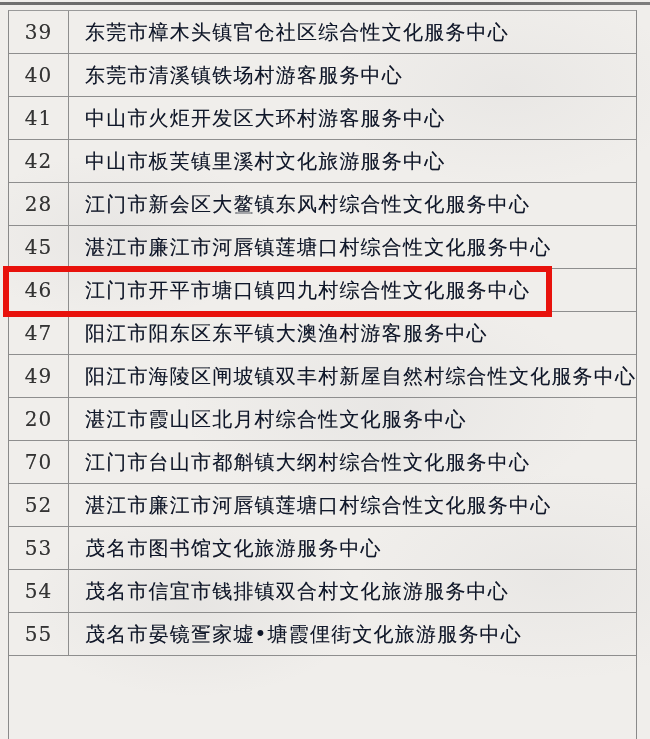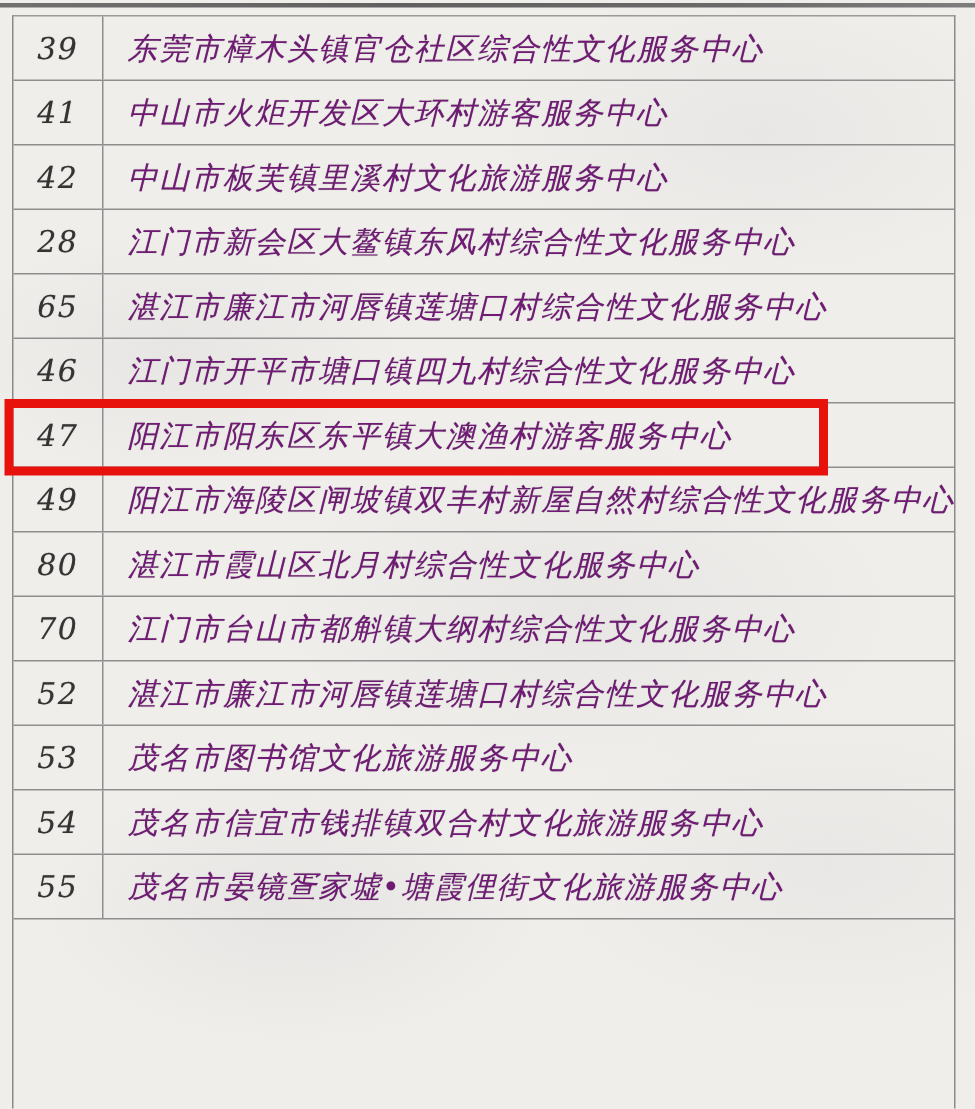--- a/index.html
+++ b/index.html
@@ -46,42 +46,41 @@
     border-right: 1px solid #8a8a8a;
     border-top: 1px solid #9a9a9a;
     box-sizing: border-box;
   }
   .table-row {
     display: flex;
     height: 43px;
     box-sizing: border-box;
     border-bottom: 1px solid #8e8e8e;
     align-items: stretch;
-    font-style: italic;
   }
   .cell-no {
     width: 60px;
     flex: 0 0 60px;
     box-sizing: border-box;
     border-right: 1px solid #8e8e8e;
     display: flex;
     align-items: center;
     justify-content: center;
     font-size: 20px;
     letter-spacing: 1px;
     color: #343434;
   }
   .cell-name {
     flex: 1;
     display: flex;
     align-items: center;
     padding-left: 16px;
     font-size: 20px;
     letter-spacing: 1.2px;
-    color: #701a75;
+    color: #0f172a;
     white-space: nowrap;
   }
   .cell-no, .cell-name {
     text-shadow: 0 0 0.6px rgba(40,40,40,0.45);
   }
   
   .highlight-box {
     position: absolute;
     left: 3px;
     top: 266px;
@@ -97,60 +96,64 @@
 
 <div class="scan-noise"></div>
 <div class="top-artifact"></div>
 
 <div class="doc-table">
   <div class="table-row">
     <div class="cell-no">39</div>
     <div class="cell-name">东莞市樟木头镇官仓社区综合性文化服务中心</div>
   </div>
 
+  <div class="table-row">
+    <div class="cell-no">40</div>
+    <div class="cell-name">东莞市清溪镇铁场村游客服务中心</div>
+  </div>
 
   <div class="table-row">
     <div class="cell-no">41</div>
     <div class="cell-name">中山市火炬开发区大环村游客服务中心</div>
   </div>
 
   <div class="table-row">
     <div class="cell-no">42</div>
     <div class="cell-name">中山市板芙镇里溪村文化旅游服务中心</div>
   </div>
 
 
   <div class="table-row">
     <div class="cell-no">28</div>
     <div class="cell-name">江门市新会区大鳌镇东风村综合性文化服务中心</div>
   </div>
 
   <div class="table-row">
-    <div class="cell-no">65</div>
+    <div class="cell-no">45</div>
     <div class="cell-name">湛江市廉江市河唇镇莲塘口村综合性文化服务中心</div>
   </div>
 
   <div class="table-row">
     <div class="cell-no">46</div>
     <div class="cell-name">江门市开平市塘口镇四九村综合性文化服务中心</div>
   </div>
 
   <div class="table-row">
     <div class="cell-no">47</div>
     <div class="cell-name">阳江市阳东区东平镇大澳渔村游客服务中心</div>
   </div>
 
 
   <div class="table-row">
     <div class="cell-no">49</div>
     <div class="cell-name">阳江市海陵区闸坡镇双丰村新屋自然村综合性文化服务中心</div>
   </div>
 
   <div class="table-row">
-    <div class="cell-no">80</div>
+    <div class="cell-no">20</div>
     <div class="cell-name">湛江市霞山区北月村综合性文化服务中心</div>
   </div>
 
   <div class="table-row">
     <div class="cell-no">70</div>
     <div class="cell-name">江门市台山市都斛镇大纲村综合性文化服务中心</div>
   </div>
 
   <div class="table-row">
     <div class="cell-no">52</div>

